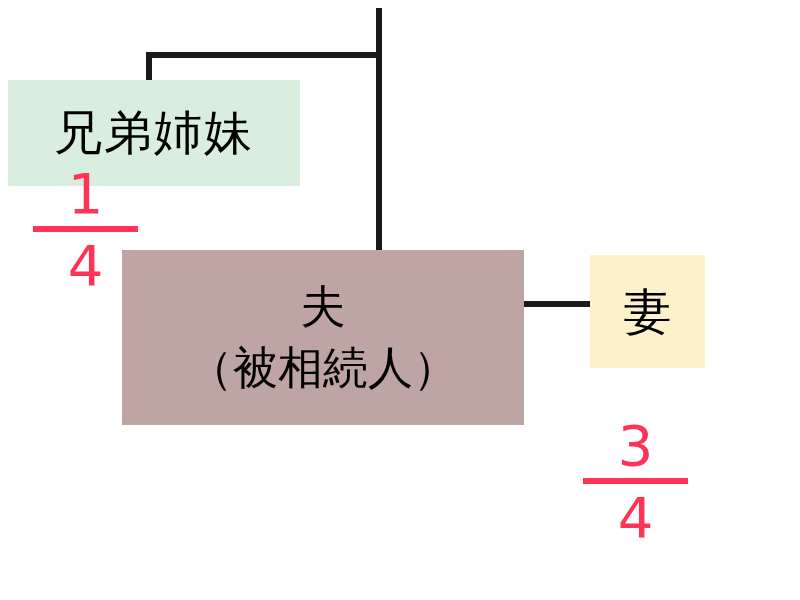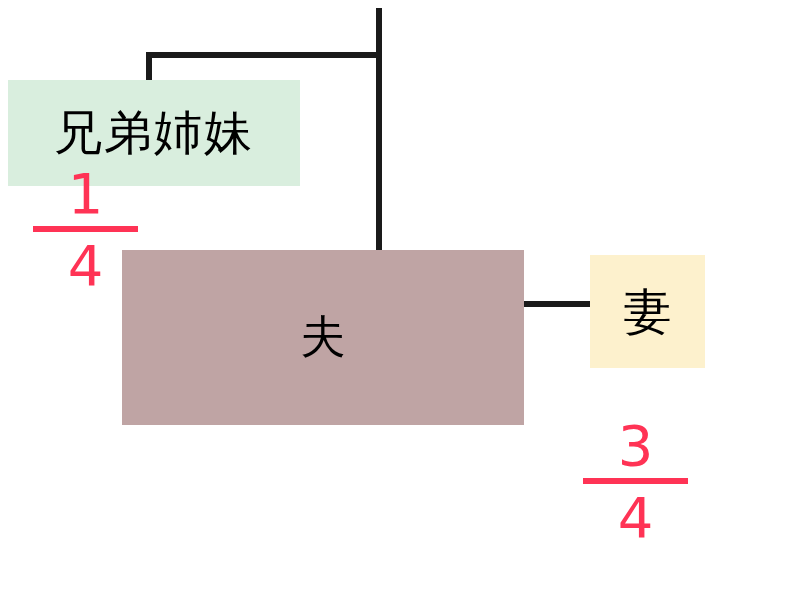--- a/index.html
+++ b/index.html
@@ -78,20 +78,21 @@
   </div>
 
   <div class="fraction fraction-siblings" style="color: rgb(255, 51, 85);">
     <span class="num">1</span>
     <span class="bar"></span>
     <span class="den">4</span>
   </div>
 
   <div class="box box-husband" style="background-color: rgb(191, 164, 164);">
     <span>夫</span>
+    <span>（被相続人）</span>
   </div>
 
   <div class="box box-wife" style="background-color: rgb(253, 241, 205);">
     <span>妻</span>
   </div>
 
   <div class="fraction fraction-wife" style="color: rgb(255, 51, 85);">
     <span class="num">3</span>
     <span class="bar"></span>
     <span class="den">4</span>

